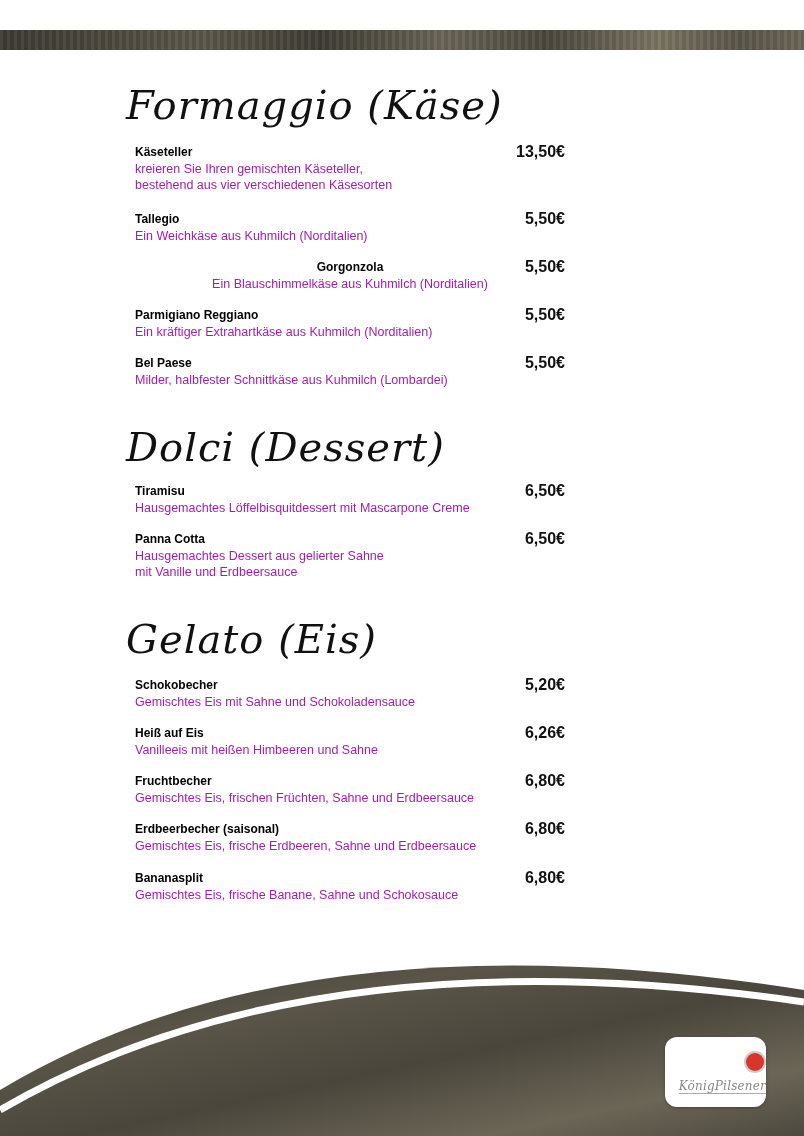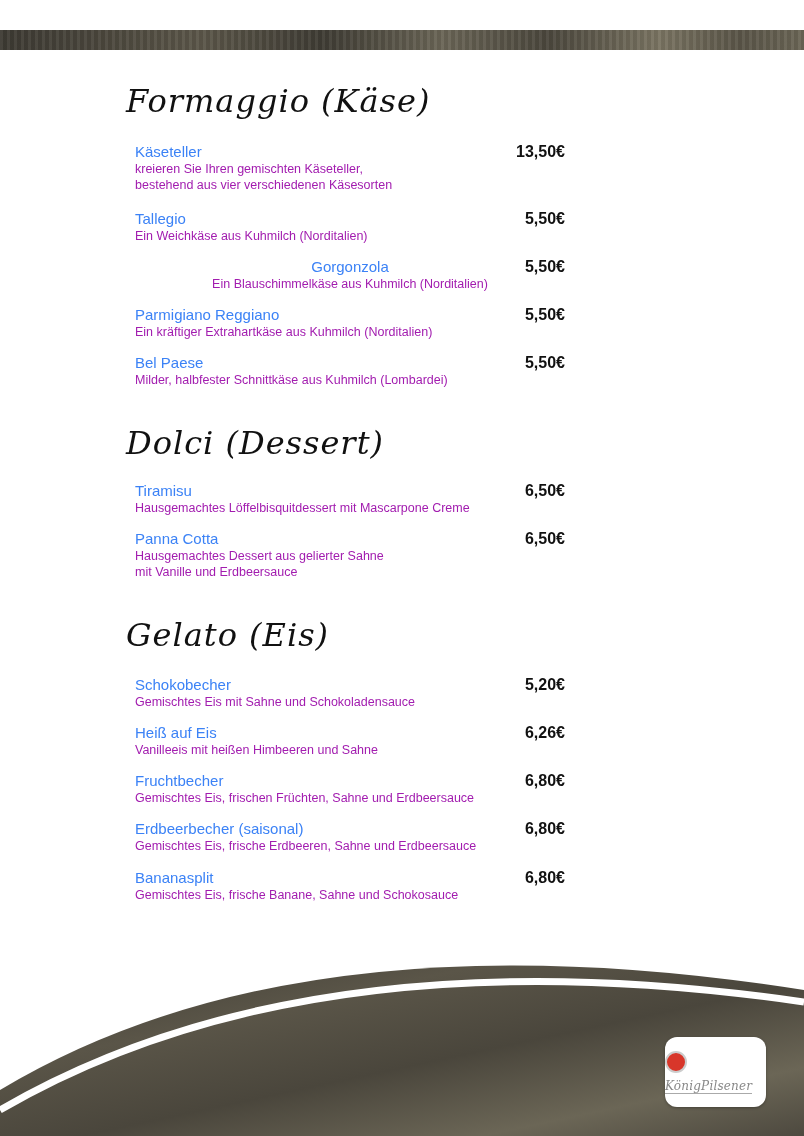--- a/index.html
+++ b/index.html
@@ -1,27 +1,27 @@
 <!DOCTYPE html>
 <html><head>
 <meta charset="utf-8">
 <style>
   html, body { margin:0; padding:0; }
   body { width:804px; height:1136px; background:#ffffff; position:relative; overflow:hidden; font-family:"Liberation Sans", sans-serif; color:#111; }
   .top-band { position:absolute; left:0; top:30px; width:804px; height:20px;
     background: linear-gradient(90deg,#3d3a33 0%,#4a463c 12%,#5b5649 25%,#3f3c34 40%,#6a6556 55%,#4b473d 68%,#7a7462 82%,#5a5548 92%,#6b6656 100%); }
   .top-band::after { content:""; position:absolute; inset:0;
     background: repeating-linear-gradient(90deg, rgba(255,255,255,0.05) 0 3px, rgba(0,0,0,0.06) 3px 7px); }
-  .section-title { position:absolute; left:126px; font-family:"DejaVu Serif", serif; font-style:italic; font-size:32px; color:#111; letter-spacing:1px; margin:0; font-weight:normal; }
+  .section-title { position:absolute; left:126px; font-family:"DejaVu Serif", serif; font-style:italic; font-size:40px; color:#111; letter-spacing:1px; margin:0; font-weight:normal; }
   .item { position:absolute; left:135px; width:430px; }
-  .item-name { font-weight:normal; font-size:15px; line-height:18px; color:#3b82f6; }
+  .item-name { font-weight:bold; font-size:12px; line-height:18px; color:#000000; }
   .item-price { position:absolute; right:0; top:0; font-weight:bold; font-size:16px; line-height:18px; color:#111; }
   .item-desc { font-size:12.5px; line-height:16px; color:#a21caf; white-space:pre-line; }
   .footer { position:absolute; left:0; top:940px; width:804px; height:196px; }
-  .logo-card { position:absolute; left:665px; top:1037px; width:101px; height:70px; background:#fff; border-radius:12px; box-shadow:0 1px 3px rgba(0,0,0,0.3); display:flex; flex-direction:column; align-items:flex-start; justify-content:center; }
+  .logo-card { position:absolute; left:665px; top:1037px; width:101px; height:70px; background:#fff; border-radius:12px; box-shadow:0 1px 3px rgba(0,0,0,0.3); display:flex; flex-direction:column; align-items:flex-end; justify-content:center; }
   .logo-emblem { width:18px; height:18px; border-radius:50%; background:#d8362a; border:2px solid #ccc; margin-bottom:6px; }
   .logo-text { font-family:"DejaVu Serif", serif; font-style:italic; font-size:12px; color:#888; letter-spacing:0.2px; border-bottom:1px solid #aaa; }
 </style>
 </head>
 <body>
 
 <div class="top-band"></div>
 
 <h2 class="section-title" style="top:82px;">Formaggio (Käse)</h2>
 <div class="item" style="top:143px;">

